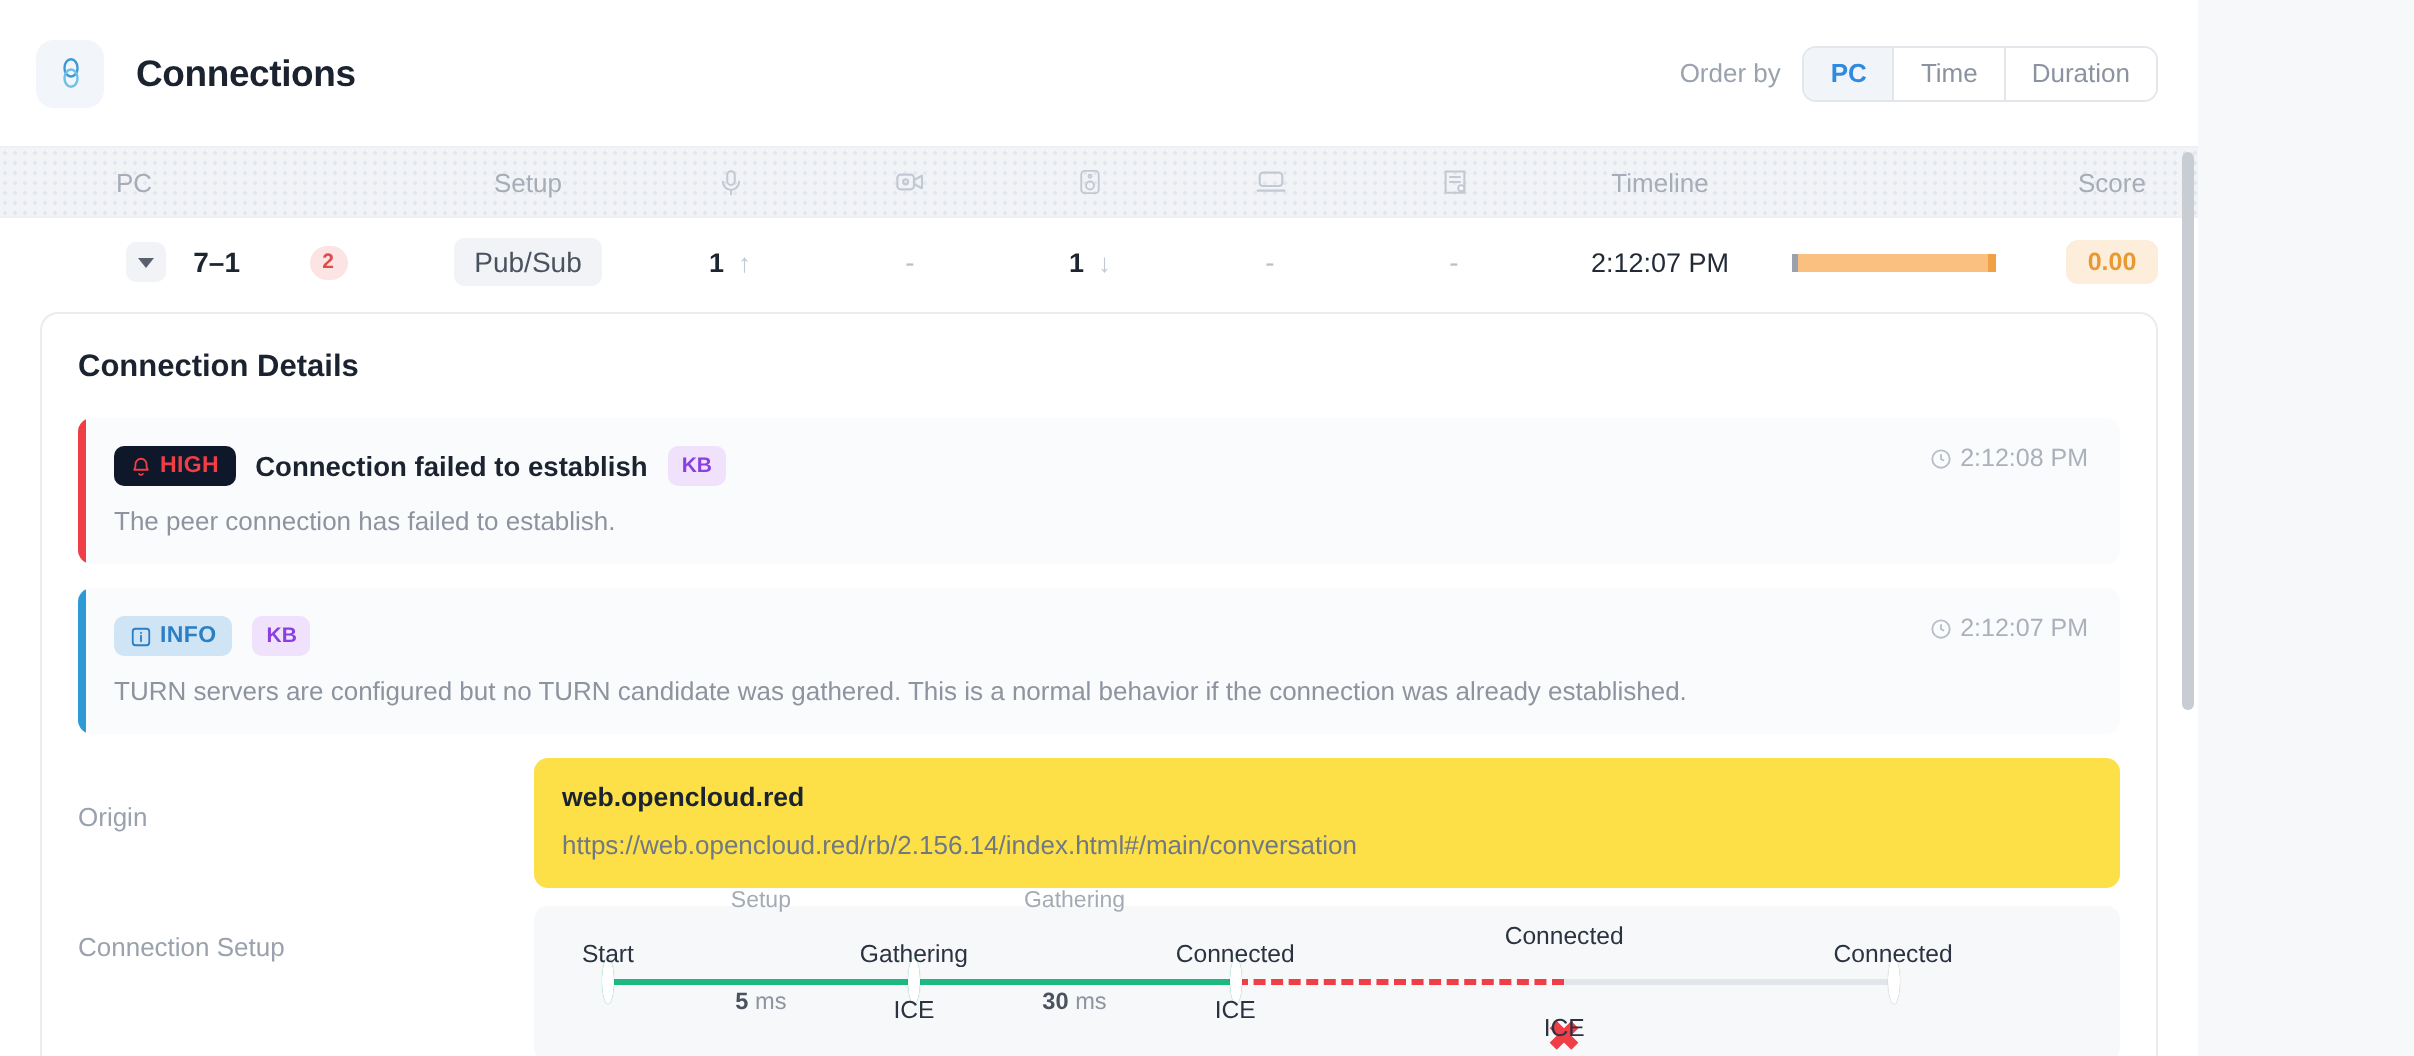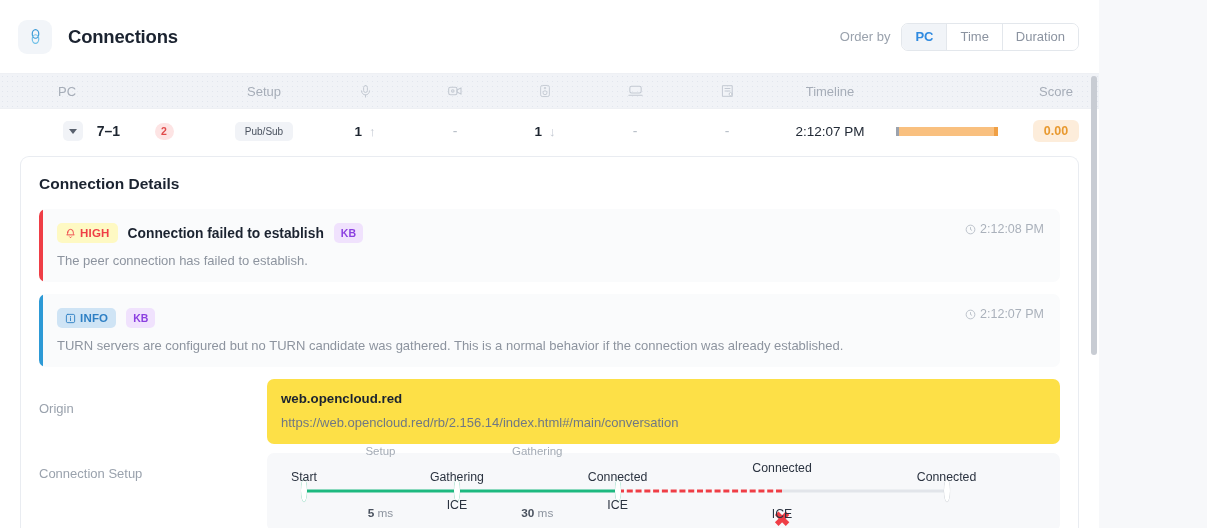--- a/index.html
+++ b/index.html
@@ -124,21 +124,21 @@
   .count-badge {
     background: #fde4e4; color: #e04b4b;
     border-radius: 9px;
     font-size: 10.5px; font-weight: 600;
     min-width: 19px; height: 17px;
     display: flex; align-items: center; justify-content: center;
     padding: 0 5px;
   }
   .role-chip {
     background: #f1f3f7; color: #4a525f;
-    font-size: 10px;
+    font-size: 14px;
     border-radius: 5px;
     padding: 4px 10px;
   }
   .num { font-weight: 700; font-size: 13.5px; color:#1d2530; }
   .dash { color: #b9c0c9; font-size: 14px; }
   .arrow { color: #c2c8d1; font-size: 13px; line-height: 1; }
   .timeline-track {
     position: relative;
     height: 9px;
     width: 100%;
@@ -194,21 +194,21 @@
   .alert.high .stripe { background: #ef3e46; }
   .alert.info .stripe { background: #2d9ad6; }
   .alert-head { display: flex; align-items: center; gap: 10px; }
   .sev {
     display: inline-flex; align-items: center; gap: 4px;
     font-size: 11.5px; font-weight: 700;
     border-radius: 5px;
     padding: 4px 8px;
     letter-spacing: 0.2px;
   }
-  .sev.high { background: #fef9c3; color: #ef3e46; }
+  .sev.high { background: #0f172a; color: #ef3e46; }
   .sev.info { background: #cfe4f5; color: #2d7fc4; }
   .alert-title { font-size: 13.8px; font-weight: 700; color: #1b2330; }
   .kb-chip {
     background: #f0e2fd; color: #8b3fe0;
     font-size: 10.5px; font-weight: 700;
     border-radius: 5px;
     padding: 4px 7px;
   }
   .alert-time {
     position: absolute; right: 16px; top: 13px;
@@ -276,21 +276,21 @@
   .seg-line.gray  { background: #e2e5ea; }
   .seg-line.dashed {
     height: 0; border-top: 3px dashed #ef3e46; background: none;
   }
   .seg-label {
     position: absolute; bottom: 36px; left: 50%;
     transform: translateX(-50%);
     font-size: 11.5px; color: #a4abb5; white-space: nowrap;
   }
   .seg-dur {
-    position: absolute; top: 16px; left: 50%;
+    position: absolute; top: 4px; left: 50%;
     transform: translateX(-50%);
     font-size: 11.8px; color: #8d949f; white-space: nowrap;
   }
   .seg-dur b { color: #4a525f; font-weight: 700; }
 
   
   .scrollbar {
     position: absolute; right: 2px; top: 76px; bottom: 2px;
     width: 6px;
   }

